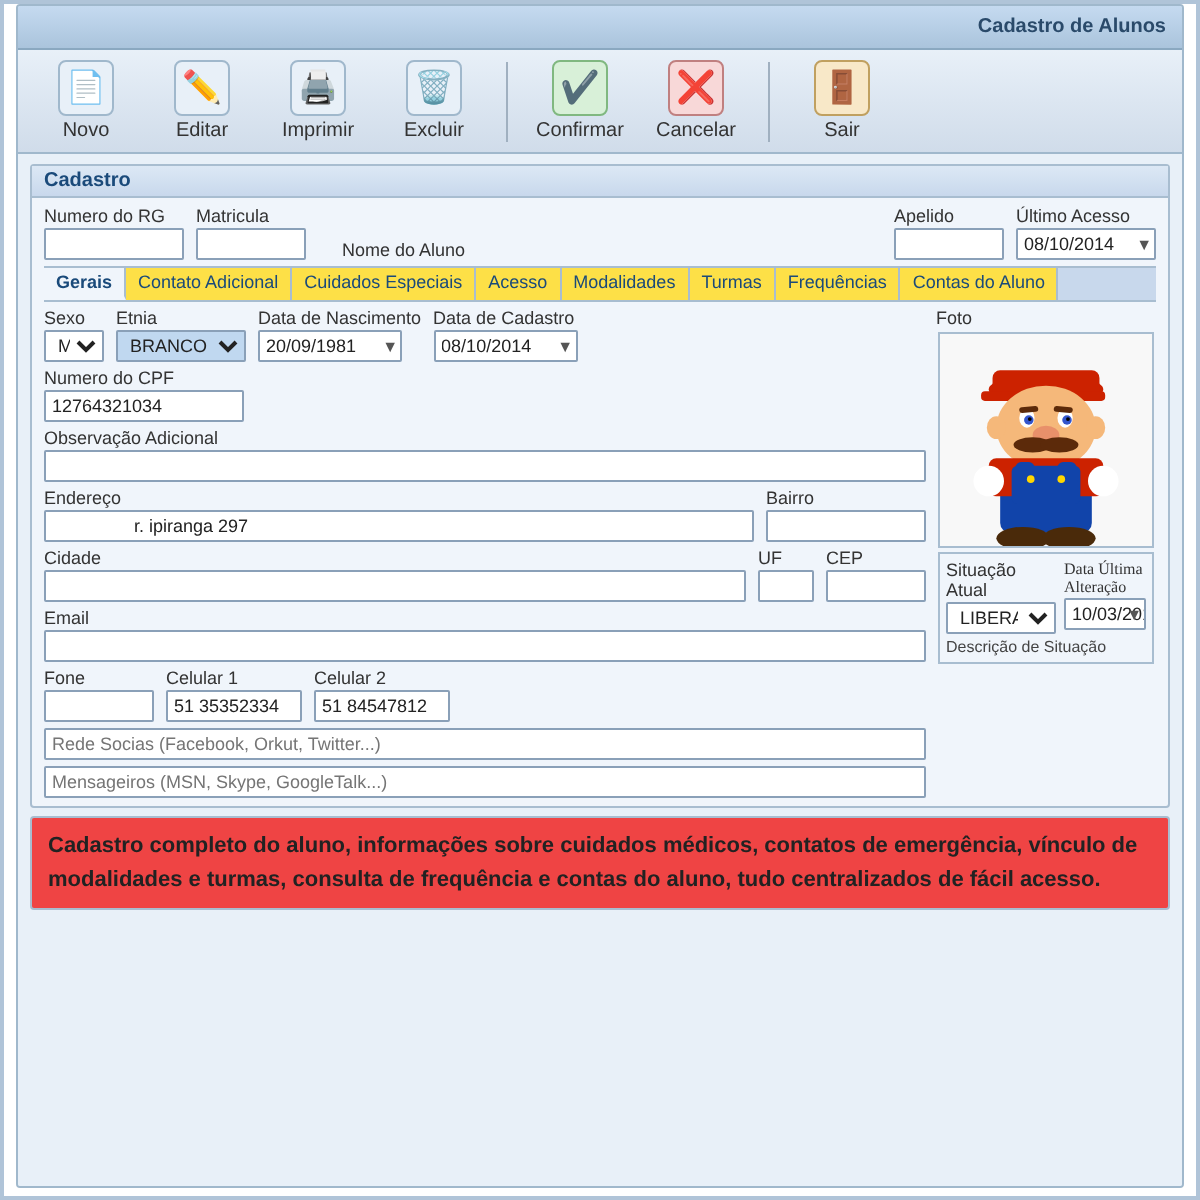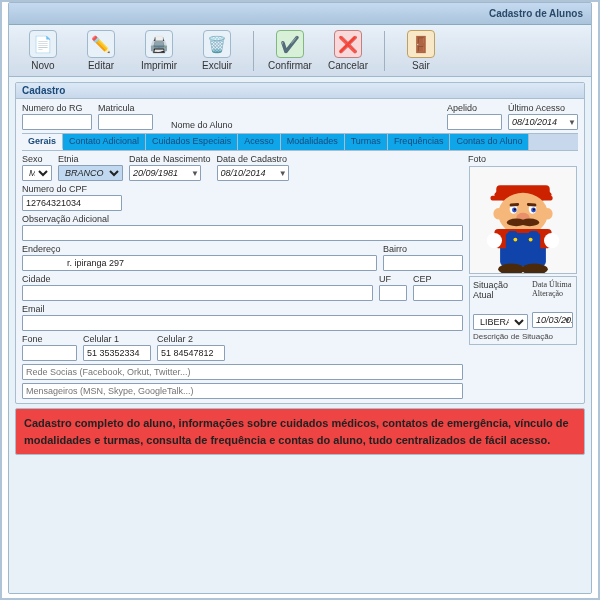--- a/index.html
+++ b/index.html
@@ -153,21 +153,21 @@
       background: #c8d8ec;
       border-top: 1px solid #a8bdd0;
       border-bottom: 1px solid #a8bdd0;
     }
     .tab {
       font-size: 9px;
       padding: 2px 6px;
       cursor: pointer;
       border-right: 1px solid #a8bdd0;
       color: #1a4a7a;
-      background: #0ea5e9;
+      background: #fde047;
     }
     .tab.active {
       background: #f0f5fb;
       font-weight: bold;
       border-bottom: 2px solid #f0f5fb;
     }
     .main-content {
       display: flex;
       gap: 5px;
       flex: 1;
@@ -206,21 +206,21 @@
       background: #f0f5fb;
       width: 108px;
     }
     .sit-row {
       display: flex;
       gap: 4px;
     }
     .sit-field {
       display: flex;
       flex-direction: column;
-      gap: 14px;
+      gap: 1px;
     }
     .select-input {
       border: 1px solid #8aa0b8;
       background: #fff;
       height: 16px;
       font-size: 9px;
       padding: 0 2px;
       color: #222;
     }
     .select-input-sm {
@@ -254,21 +254,20 @@
       color: #555;
     }
     .input-with-arrow {
       display: flex;
       align-items: center;
       position: relative;
     }
     .input-with-arrow .field-input {
       padding-right: 0;
       width: 100%;
-      font-style: italic;
     }
     .input-with-arrow .dropdown-arrow {
       position: absolute;
       right: 2px;
     }
   </style>
 </head>
 <body>
 
 <div class="outer">

